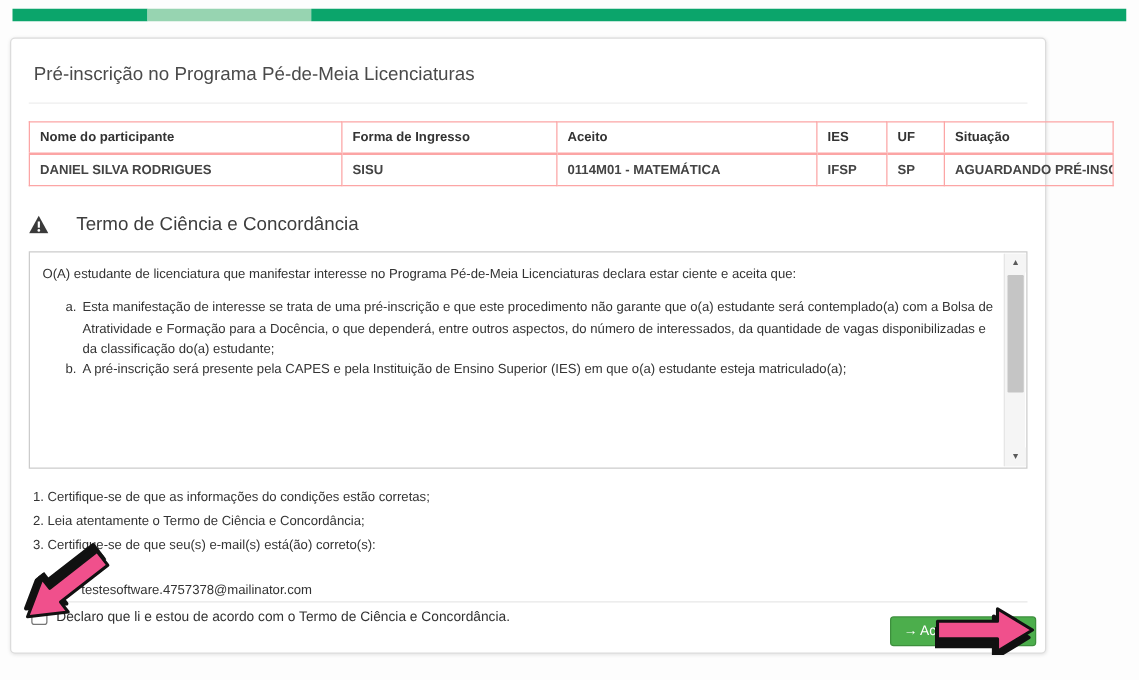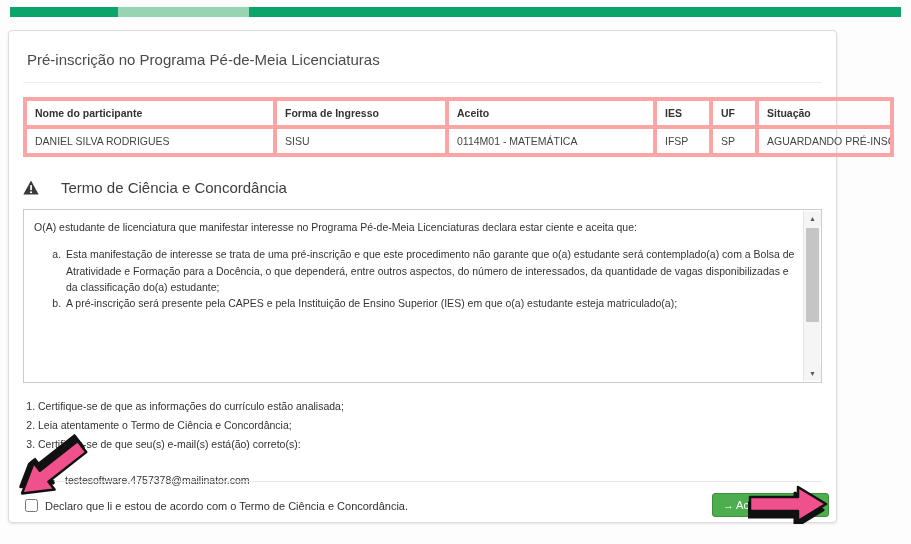--- a/index.html
+++ b/index.html
@@ -31,25 +31,25 @@
     padding: 20px 4px 14px 4px;
     border-bottom: 1px solid #eee;
   }
 
   
   table.participants {
     width: 100%; border-collapse: collapse; margin-top: 14px;
     font-size: 10.5px; table-layout: fixed;
   }
   table.participants th, table.participants td {
-    border: 4px solid #fca5a5; padding: 6px 8px; text-align: left;
+    border: 1px solid #fca5a5; padding: 6px 8px; text-align: left;
     white-space: nowrap; overflow: hidden;
   }
   table.participants th { font-weight: 700; color: #333; border-bottom-width: 2px; }
-  table.participants td { color: #444; }
+  table.participants td { color: #444; font-weight: bold; }
   col.c1 { width: 250px; } col.c2 { width: 172px; } col.c3 { width: 208px; }
   col.c4 { width: 56px; }  col.c5 { width: 46px; }  col.c6 { width: 135px; }
 
   
   .section-heading {
     margin-top: 22px; font-size: 15px; color: #3d3d3d;
     display: flex; align-items: center; gap: 22px;
   }
   .warn-icon { width: 16px; height: 15px; display: inline-block; }
 
@@ -77,21 +77,21 @@
   .sb-thumb { position: absolute; left: 2px; top: 17px; width: 13px; height: 94px; background: #c5c5c5; border-radius: 1px; }
 
   
   .instructions { margin-top: 17px; font-size: 10.5px; color: #333; padding-left: 15px; }
   .instructions li { margin-bottom: 7px; }
   .email-list { list-style-type: disc; margin: 2px 0 0 28px; font-size: 10.5px; color: #333; padding-left: 14px; }
   .email-list li { margin-bottom: 5px; min-height: 11px; }
 
   
   .bottom-divider { position: absolute; left: 14px; right: 14px; bottom: 40px; border-top: 1px solid #e7e7e7; }
-  .agree-row { position: absolute; left: 16px; bottom: 10px; display: flex; align-items: center; gap: 7px; font-size: 11px; color: #333; }
+  .agree-row { position: absolute; left: 16px; bottom: 22px; display: flex; align-items: center; gap: 7px; font-size: 11px; color: #333; }
   .agree-row input { width: 13px; height: 13px; margin: 0; }
 
   .accept-btn {
     position: absolute; right: 7px; bottom: 5px;
     background: #4cae4c; border: 1px solid #3d8f3d; border-radius: 3px;
     color: #fff; font-size: 11px; font-family: "Liberation Sans", sans-serif;
     padding: 5px 10px; cursor: pointer; display: flex; align-items: center; gap: 2px;
   }
 
   
@@ -163,21 +163,21 @@
 
     </div>
     <div class="scrollbar">
       <div class="sb-btn sb-up">▲</div>
       <div class="sb-thumb"></div>
       <div class="sb-btn sb-down">▼</div>
     </div>
   </div>
 
   <ol class="instructions">
-    <li>Certifique-se de que as informações do currículo estão analisada;</li>
+    <li>Certifique-se de que as informações do condições estão corretas;</li>
     <li>Leia atentamente o Termo de Ciência e Concordância;</li>
     <li>Certifique-se de que seu(s) e-mail(s) está(ão) correto(s):</li>
   </ol>
   <ul class="email-list">
     <li></li>
     <li>testesoftware.4757378@mailinator.com</li>
   </ul>
 
   <div class="bottom-divider"></div>
 

